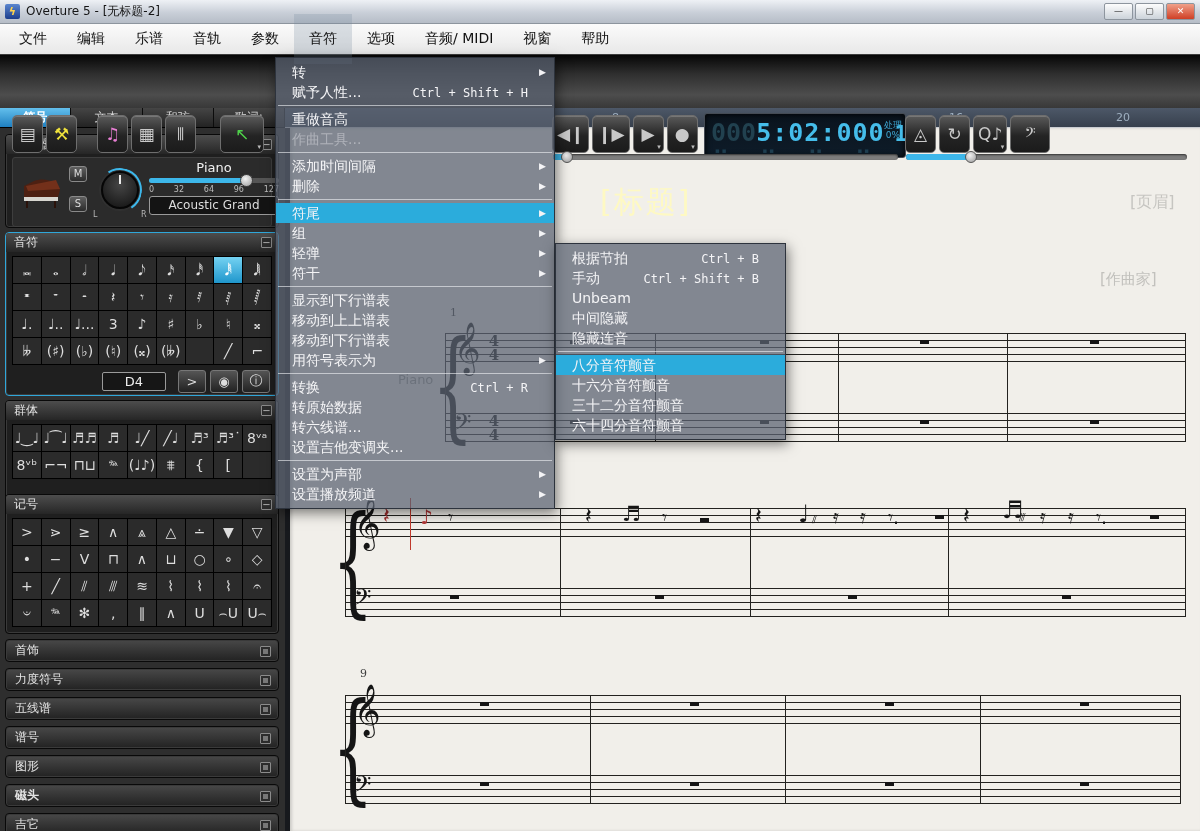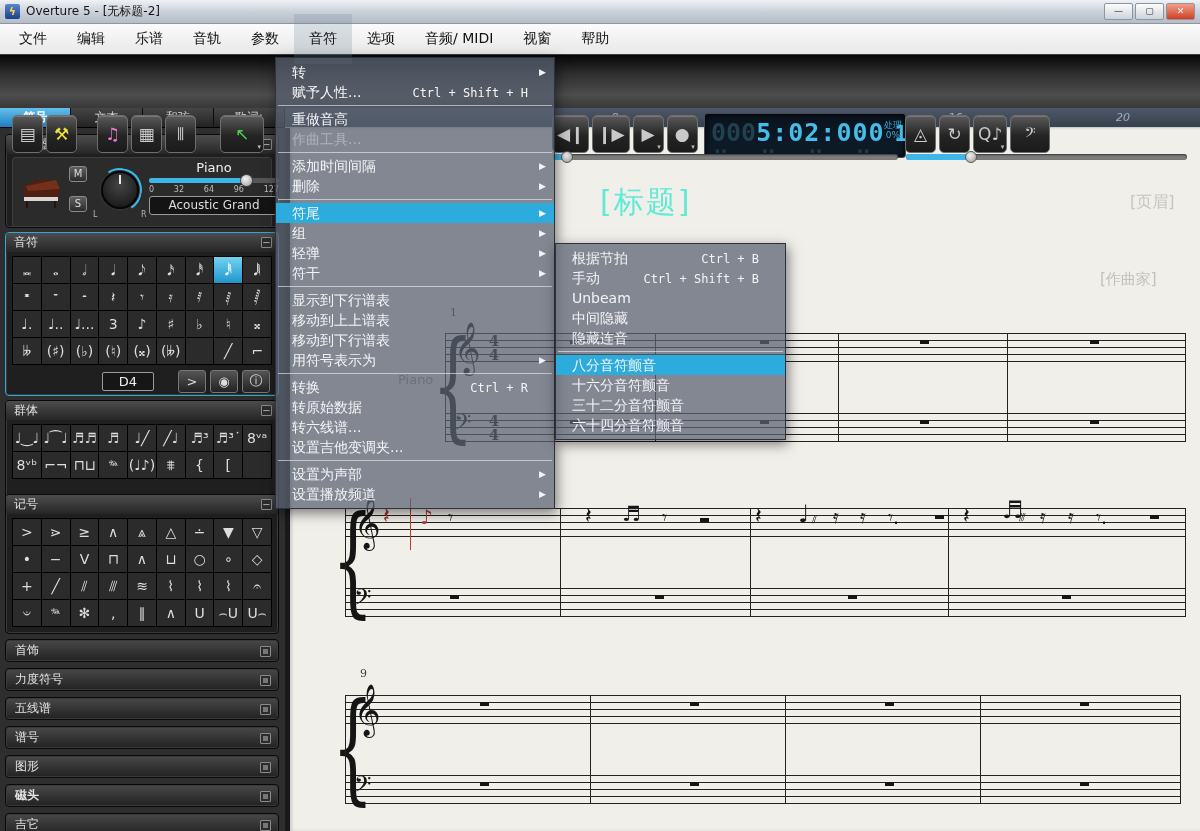--- a/index.html
+++ b/index.html
@@ -66,21 +66,21 @@
   .sechead .tgl{position:absolute;right:6px;top:4px;width:11px;height:11px;line-height:9px;
     text-align:center;color:#c0c0c0;font-size:10px;border:1px solid #8b8b8b;border-radius:1px;
     background:#2c2c2c;box-sizing:border-box;}
   .grid{display:grid;grid-template-columns:repeat(9,1fr);gap:1px;margin:4px 6px;
     background:#000;border:1px solid #000;}
   .cell{background:#2b2b2b;height:26px;display:flex;align-items:center;justify-content:center;
     color:#dedede;font-size:14px;line-height:1;overflow:hidden;}
   .cell.hl{background:linear-gradient(#74d2f2,#1f96cc);color:#fff;}
   .nfoot{display:flex;align-items:center;margin:3px 8px 0 8px;height:24px;}
   #pitchbox{margin-left:88px;min-width:46px;text-align:center;background:#161616;color:#eee;
-    border:1px solid #9a9a9a;border-radius:2px;font-size:13px;padding:1px 2px;}
+    border:1px solid #9a9a9a;border-radius:2px;font-size:13px;padding:1px 8px;}
   .footbtn{width:26px;height:21px;margin-left:4px;border-radius:3px;
     background:linear-gradient(#555,#222);border:1px solid #777;color:#ddd;font-size:13px;
     display:flex;align-items:center;justify-content:center;}
   .footspacer{flex:1;}
   
   #mixbody{position:relative;height:68px;margin:3px 6px;background:#2b2b2b;
     border:1px solid #3e3e3e;border-radius:3px;}
   #mute,#solo{position:absolute;left:56px;width:18px;height:16px;font-size:10px;line-height:14px;
     text-align:center;color:#ddd;background:linear-gradient(#606060,#2b2b2b);
     border:1px solid #8a8a8a;border-radius:3px;box-sizing:border-box;}
@@ -111,21 +111,21 @@
   .colsec .tgl:after{content:"";position:absolute;inset:2px;background:#777;}
 
   
   #gutter{position:absolute;left:285px;top:127px;width:5px;height:704px;background:#17191d;z-index:4;}
   #ruler{position:absolute;left:285px;top:108px;width:915px;height:19px;
     background:linear-gradient(#4d5868,#37404d);border-bottom:1px solid #c9ccd1;z-index:4;}
   .rtick{position:absolute;top:3px;font-size:11px;color:#9fb0c0;}
   #paper{position:absolute;left:290px;top:128px;width:910px;height:703px;background:#f1efea;
     box-shadow:inset 2px 0 3px rgba(0,0,0,.15);z-index:3;}
   #scorelayer{position:absolute;left:0;top:0;width:1200px;height:831px;z-index:5;pointer-events:none;}
-  .stitle{position:absolute;color:#5eead4;font-size:30px;letter-spacing:2px;}
+  .stitle{position:absolute;color:#fef9c3;font-size:30px;letter-spacing:2px;}
   .sheader{position:absolute;color:#c6c5c1;font-size:16px;}
   .scomposer{position:absolute;color:#c2c1bd;font-size:15px;}
   .staff{position:absolute;height:29px;
     background-image:linear-gradient(#23221f 1px,transparent 1px);background-size:100% 7px;}
   .barline{position:absolute;width:1px;background:#23221f;}
   .wrest{position:absolute;width:9px;height:4px;background:#151515;}
   .hrest{position:absolute;width:9px;height:4px;background:#151515;}
   .brace{position:absolute;color:#151515;font-family:"DejaVu Serif",serif;
     transform:scaleX(.55);transform-origin:left center;}
   .clef{position:absolute;color:#151515;line-height:1;}
@@ -442,21 +442,21 @@
         <div class="colsec" style="top: 656px; font-weight: bold;"><span>磁头</span><span class="tgl"></span></div>
         <div class="colsec" style="top: 685px;"><span>吉它</span><span class="tgl"></span></div>
       </div>
   </div>
 
   <div id="gutter"></div>
   <div id="ruler">
       <span class="rtick" style="left: 327px;">8</span>
       <span class="rtick" style="left: 497px;">12</span>
       <span class="rtick" style="left: 664px;">16</span>
-      <span class="rtick" style="left: 831px; font-style: italic;">20</span>
+      <span class="rtick" style="left: 831px;">20</span>
     </div>
   <div id="paper"></div>
   <div id="scorelayer">
       <div class="stitle" style="left: 600px; top: 182px;">[标题]</div>
       <div class="sheader" style="left: 1130px; top: 192px;">[页眉]</div>
       <div class="scomposer" style="left: 1100px; top: 270px;">[作曲家]</div>
       <div class="mnum" style="left: 450px; top: 306px;">1</div>
       <div class="ilabel" style="left: 398px; top: 372px;">Piano</div>
       <div class="staff" style="left: 445px; top: 333px; width: 740px;"></div>
       <div class="staff" style="left: 445px; top: 413px; width: 740px;"></div>

